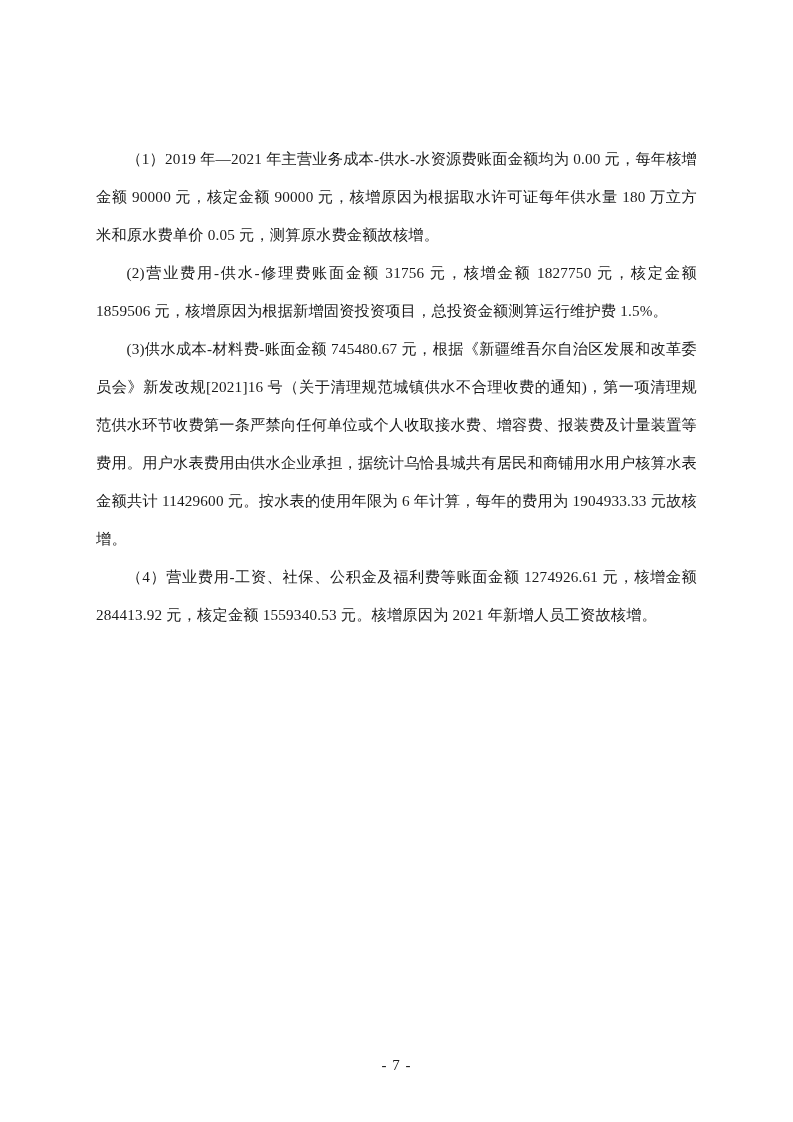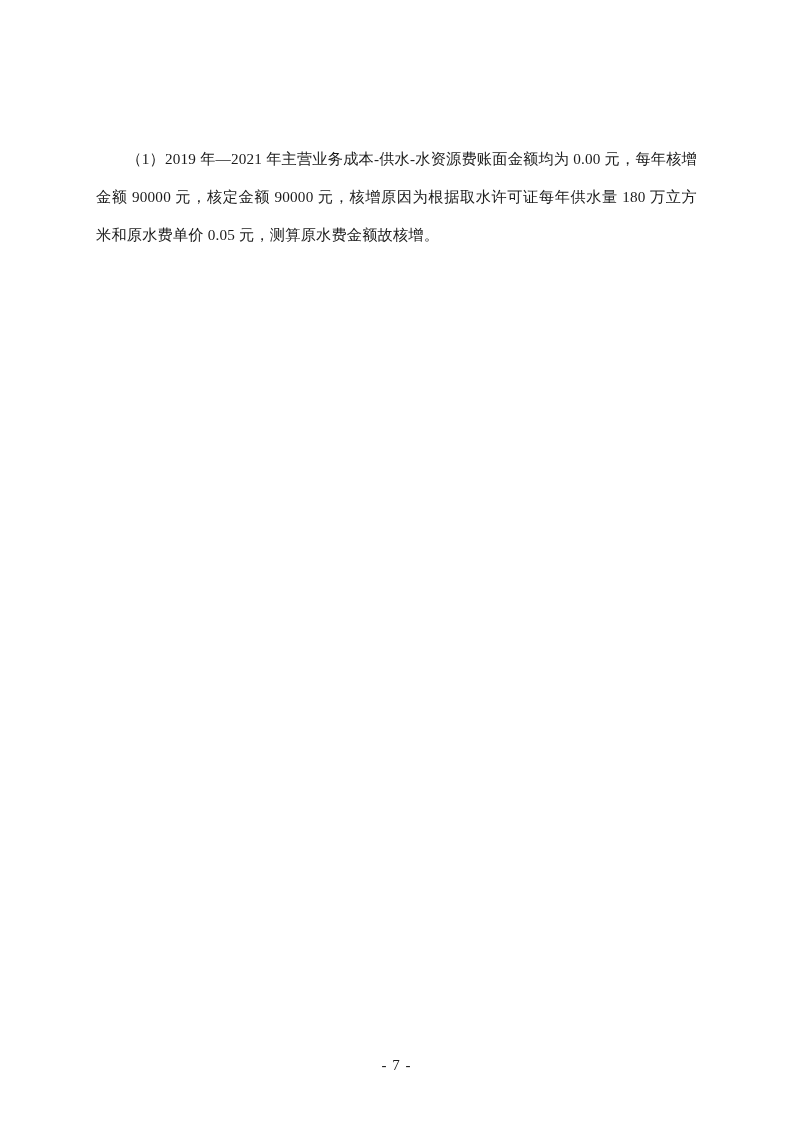--- a/index.html
+++ b/index.html
@@ -51,18 +51,21 @@
     letter-spacing: 1px;
     color: #1a1a1a;
   }
 </style>
 </head>
 <body>
 
 <div class="page">
   <div class="body-text" id="body-container">
       <p class="para">（1）2019 年—2021 年主营业务成本-供水-水资源费账面金额均为 0.00 元，每年核增金额 90000 元，核定金额 90000 元，核增原因为根据取水许可证每年供水量 180 万立方米和原水费单价 0.05 元，测算原水费金额故核增。</p>
+      <p class="para">(2)营业费用-供水-修理费账面金额 31756 元，核增金额 1827750 元，核定金额 1859506 元，核增原因为根据新增固资投资项目，总投资金额测算运行维护费 1.5%。</p>
+      <p class="para">(3)供水成本-材料费-账面金额 745480.67 元，根据《新疆维吾尔自治区发展和改革委员会》新发改规[2021]16 号（关于清理规范城镇供水不合理收费的通知)，第一项清理规范供水环节收费第一条严禁向任何单位或个人收取接水费、增容费、报装费及计量装置等费用。用户水表费用由供水企业承担，据统计乌恰县城共有居民和商铺用水用户核算水表金额共计 11429600 元。按水表的使用年限为 6 年计算，每年的费用为 1904933.33 元故核增。</p>
+      <p class="para">（4）营业费用-工资、社保、公积金及福利费等账面金额 1274926.61 元，核增金额 284413.92 元，核定金额 1559340.53 元。核增原因为 2021 年新增人员工资故核增。</p>
     </div>
 </div>
 
 <div class="footer">
   <span>- 7 -</span>
 </div>
 
 </body></html>

